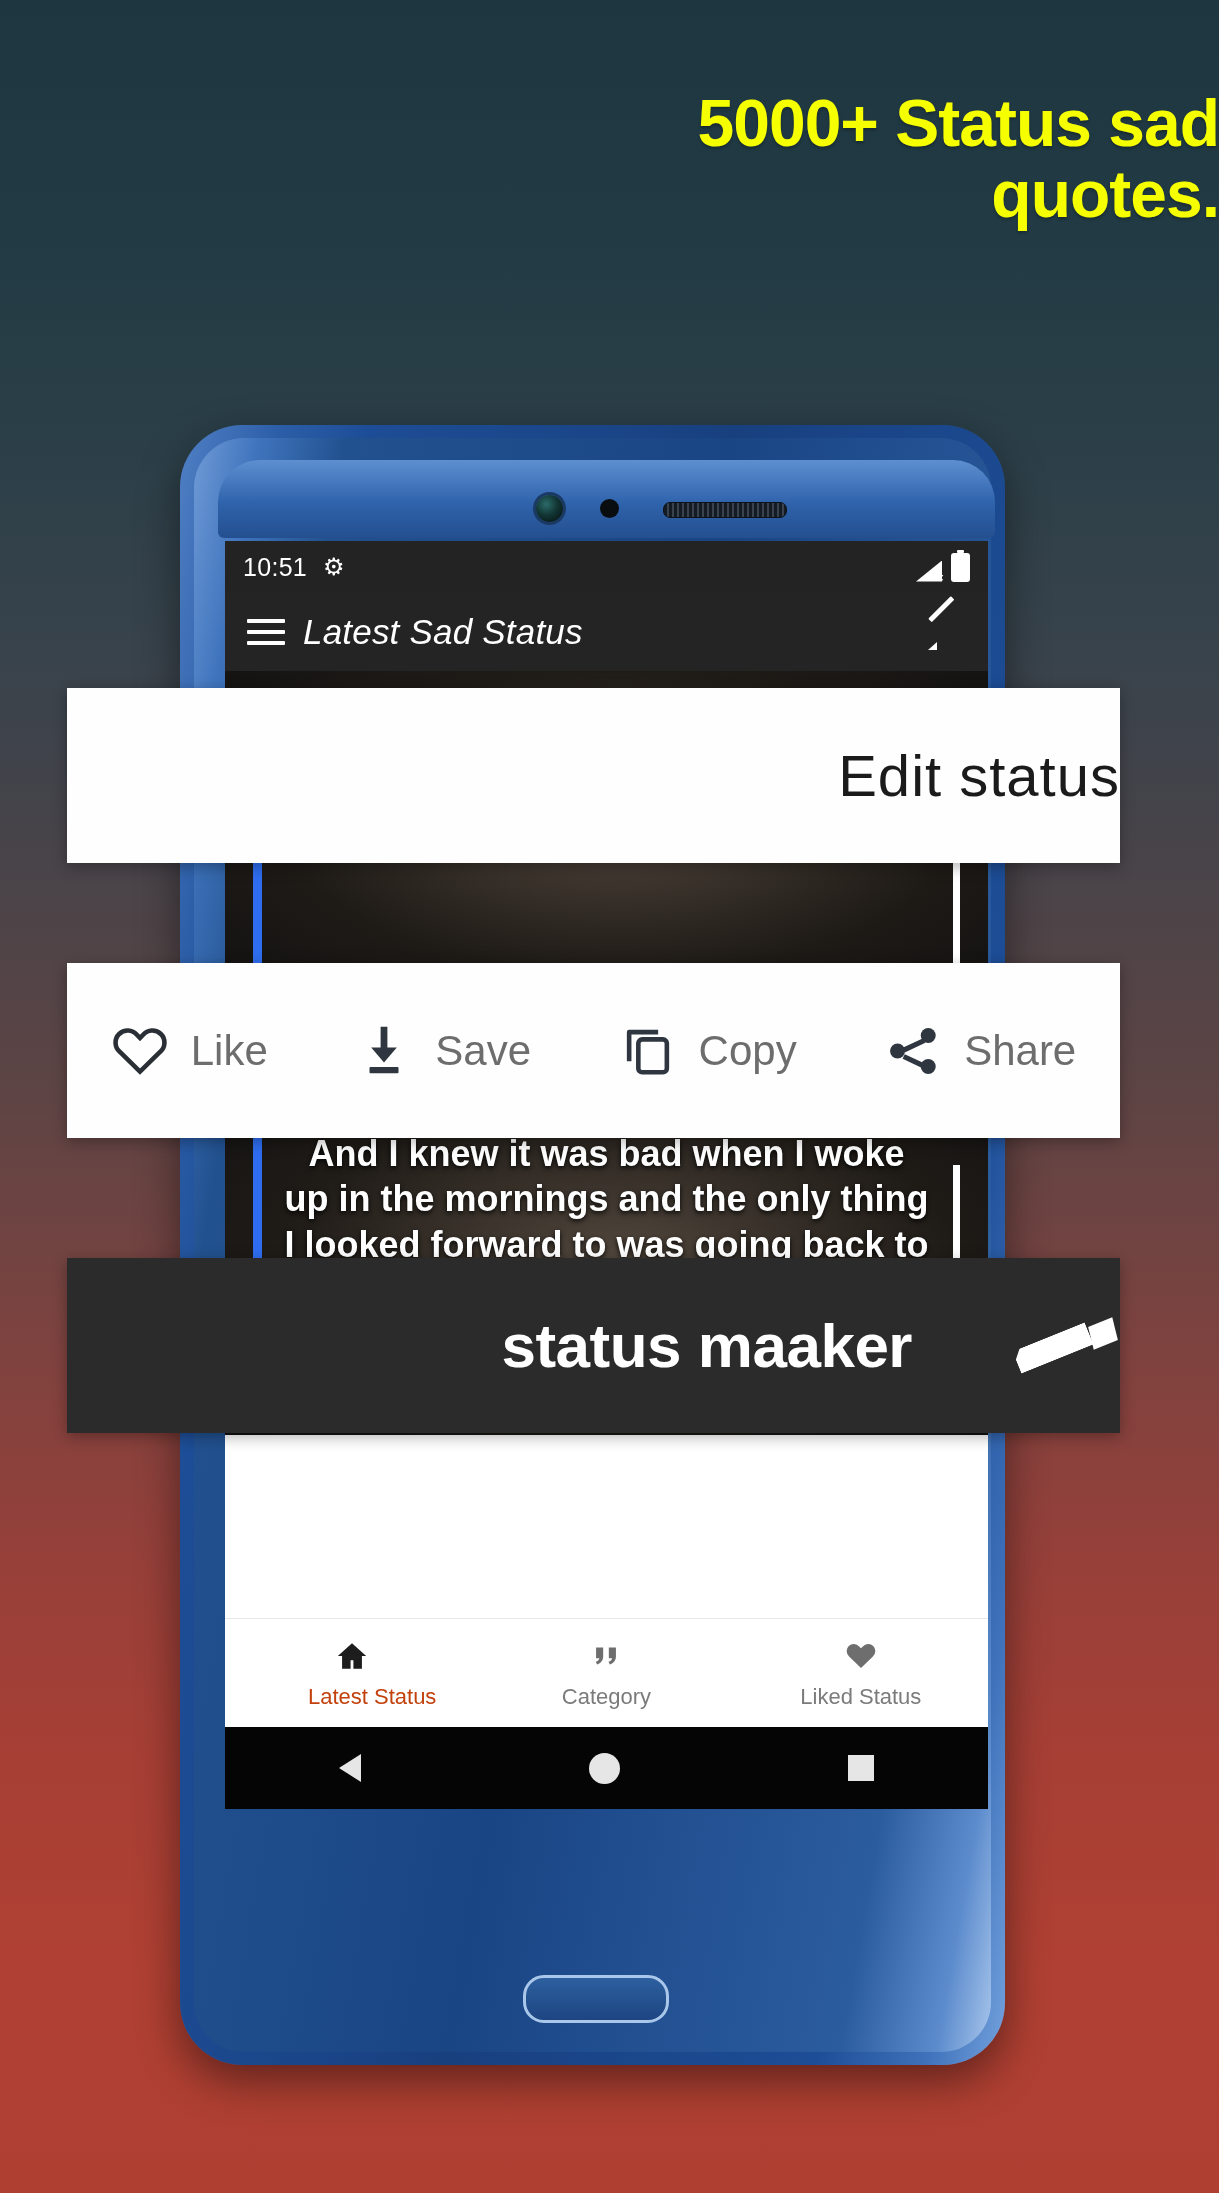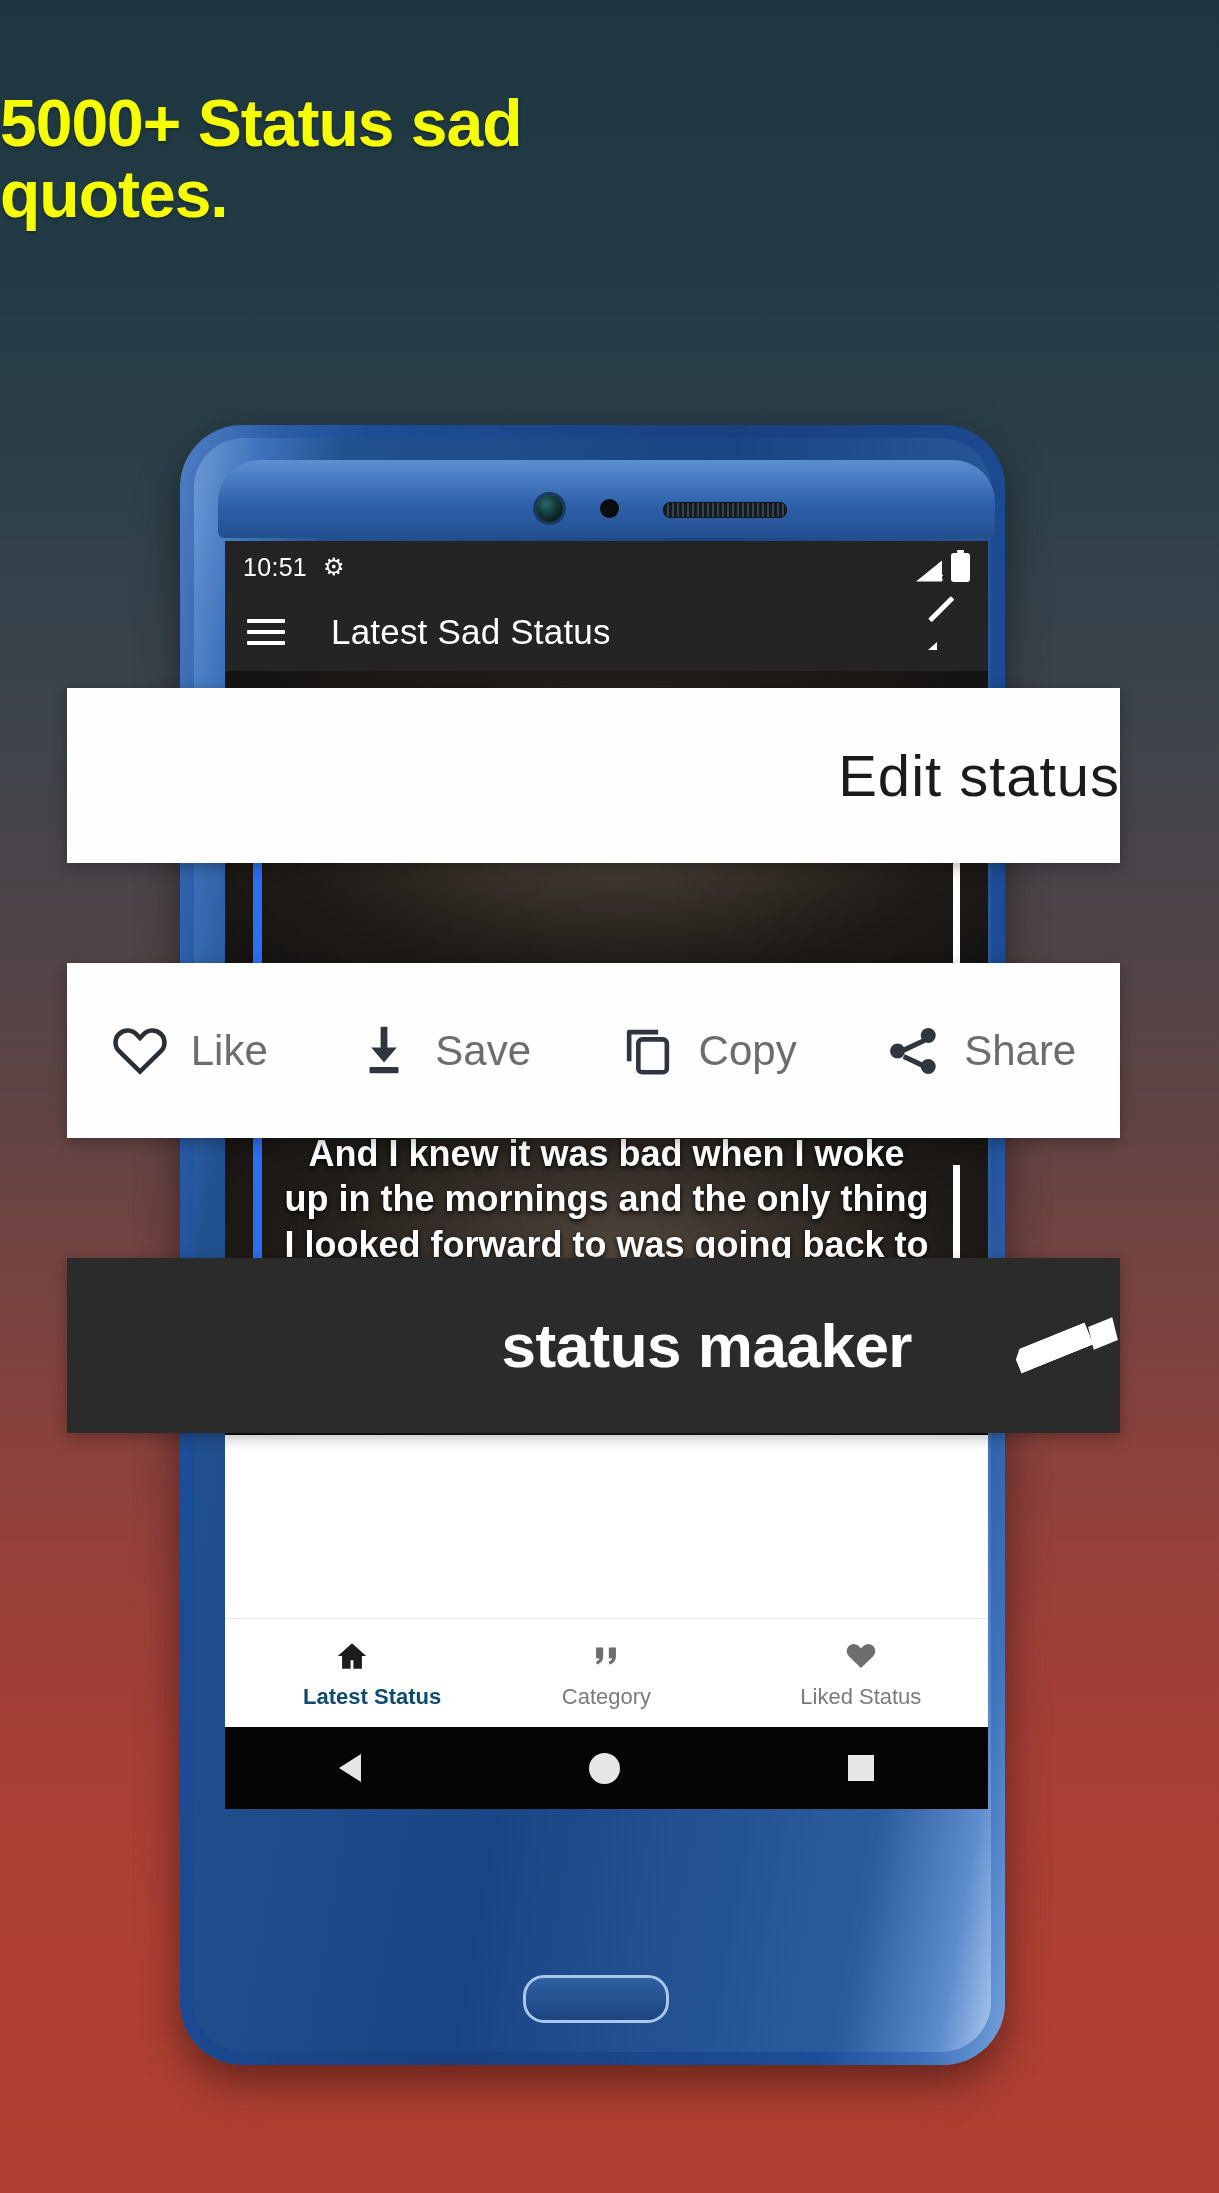--- a/index.html
+++ b/index.html
@@ -9,21 +9,21 @@
     position:relative;width:1219px;height:2193px;overflow:hidden;
     background:linear-gradient(to bottom,
       #1d3640 0%, #213a44 10%, #2b3f48 20%, #39434c 30%,
       #4a4449 40%, #5e4444 50%, #7a4340 60%, #94403a 70%,
       #a73f35 80%, #b04033 90%, #ae3f31 100%);
   }
 
   
   .headline{
     position:absolute;left:0;top:88px;width:1219px;
-    text-align:left;color:#f6ff00;
+    text-align:right;color:#f6ff00;
     font-size:66px;line-height:1.08;font-weight:bold;
     letter-spacing:-1px;
     text-shadow:0 2px 3px rgba(0,0,0,.28);
   }
 
   
   .phone{
     position:absolute;left:180px;top:425px;width:825px;height:1640px;
     border-radius:62px;
     background:linear-gradient(100deg,#4f7fc4 0%,#2c5ea8 9%,#1d4d96 17%,
@@ -89,21 +89,21 @@
     content:"";position:absolute;left:4px;top:-5px;width:7px;height:3px;background:#fff;border-radius:1px;
   }
 
   
   .toolbar{
     height:78px;background:#242424;color:#fff;display:flex;align-items:center;
     padding:0 22px;
   }
   .ham{width:38px;display:flex;flex-direction:column;gap:7px;cursor:pointer;}
   .ham i{display:block;height:4px;background:#fff;border-radius:1px;}
-  .tb-title{margin-left:46px;font-size:35px;letter-spacing:.2px;}
+  .tb-title{margin-left:18px;font-size:35px;letter-spacing:.2px;font-style:italic;}
   .tb-edit{
     margin-left:auto;width:40px;height:40px;position:relative;
   }
   .tb-edit:before{
     content:"";position:absolute;left:4px;top:6px;width:32px;height:5px;background:#fff;
     transform:rotate(-45deg);transform-origin:left center;border-radius:1px;
   }
   .tb-edit:after{
     content:"";position:absolute;left:2px;top:30px;width:9px;height:8px;background:#fff;
     clip-path:polygon(0 100%,100% 0,100% 100%);
@@ -140,21 +140,21 @@
   .act .gl{width:44px;height:44px;display:block;}
 
   
   .bottomnav{
     position:absolute;left:0;bottom:82px;width:763px;height:108px;background:#fff;
     display:flex;align-items:center;border-top:1px solid #e8e8e8;
   }
   .nav-item{flex:1;text-align:center;}
   .nav-item .ni{height:40px;display:flex;align-items:center;justify-content:center;}
   .nav-item .nl{font-size:22px;margin-top:8px;display:block;}
-  .nav-active .nl{color:#0c4a6e;font-weight:bold;padding-left:40px;}
+  .nav-active .nl{color:#c2410c;font-weight:normal;padding-left:40px;}
   .nav-idle .nl{color:#7b7b7b;}
 
   
   .androidnav{
     position:absolute;left:0;bottom:0;width:763px;height:82px;background:#050505;
     display:flex;align-items:center;justify-content:space-around;
   }
   .nv-back{width:0;height:0;border-right:22px solid #e6e6e6;
            border-top:14px solid transparent;border-bottom:14px solid transparent;}
   .nv-home{width:31px;height:31px;border-radius:50%;background:#e6e6e6;}

